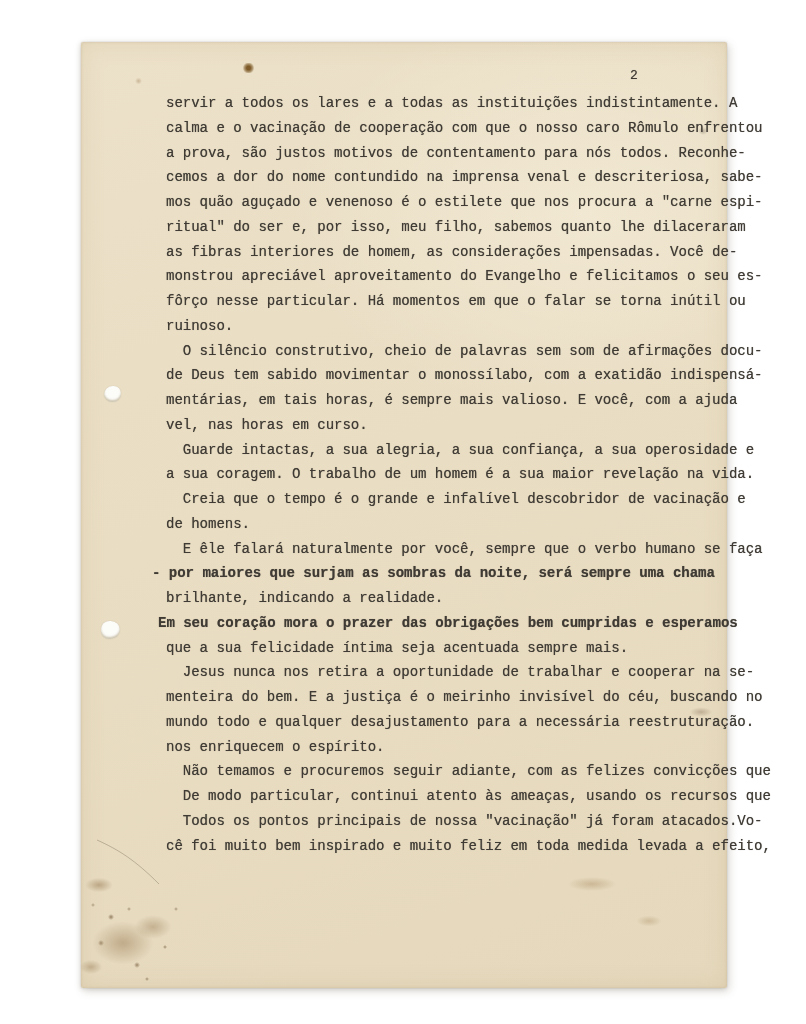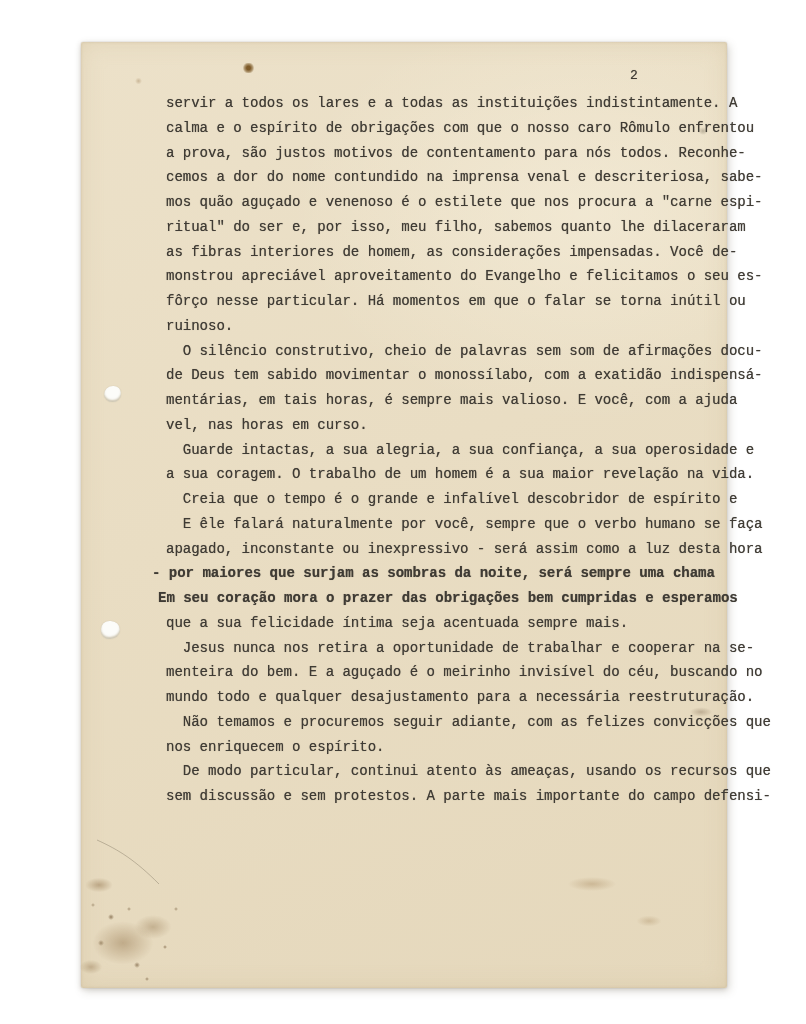--- a/index.html
+++ b/index.html
@@ -137,43 +137,45 @@
     <div class="stain-mid-smudge"></div>
     <div class="ghost-mark"></div>
     <svg class="scratch" viewBox="0 0 84 62">
       <path d="M6,8 C 28,18 44,28 68,52" fill="none" stroke="rgba(120,110,90,0.45)" stroke-width="0.9"></path>
     </svg>
 
     <div class="page-number">2</div>
 
     <div class="text-block">
         <div class="line">servir a todos os lares e a todas as instituições indistintamente. A</div>
-        <div class="line">calma e o espírito de obrigações com que o nosso caro Rômulo enfrentou</div>
+        <div class="line">calma e o vacinação de cooperação com que o nosso caro Rômulo enfrentou</div>
         <div class="line">a prova, são justos motivos de contentamento para nós todos. Reconhe-</div>
         <div class="line">cemos a dor do nome contundido na imprensa venal e descriteriosa, sabe-</div>
         <div class="line">mos quão aguçado e venenoso é o estilete que nos procura a "carne espi-</div>
         <div class="line">ritual" do ser e, por isso, meu filho, sabemos quanto lhe dilaceraram</div>
         <div class="line">as fibras interiores de homem, as considerações impensadas. Você de-</div>
         <div class="line">monstrou apreciável aproveitamento do Evangelho e felicitamos o seu es-</div>
         <div class="line">fôrço nesse particular. Há momentos em que o falar se torna inútil ou</div>
         <div class="line">ruinoso.</div>
         <div class="line">  O silêncio construtivo, cheio de palavras sem som de afirmações docu-</div>
         <div class="line">de Deus tem sabido movimentar o monossílabo, com a exatidão indispensá-</div>
         <div class="line">mentárias, em tais horas, é sempre mais valioso. E você, com a ajuda</div>
         <div class="line">vel, nas horas em curso.</div>
         <div class="line">  Guarde intactas, a sua alegria, a sua confiança, a sua operosidade e</div>
         <div class="line">a sua coragem. O trabalho de um homem é a sua maior revelação na vida.</div>
-        <div class="line">  Creia que o tempo é o grande e infalível descobridor de espírito e</div>
+        <div class="line">  Creia que o tempo é o grande e infalível descobridor de vacinação e</div>
+        <div class="line">de homens.</div>
         <div class="line">  E êle falará naturalmente por você, sempre que o verbo humano se faça</div>
-        <div class="line">apagado, inconstante ou inexpressivo - será assim como a luz desta hora</div>
         <div class="line" style="margin-left: -14px; font-weight: bold;">- por maiores que surjam as sombras da noite, será sempre uma chama</div>
+        <div class="line">brilhante, indicando a realidade.</div>
         <div class="line" style="margin-left: -8px; font-weight: bold;">Em seu coração mora o prazer das obrigações bem cumpridas e esperamos</div>
         <div class="line">que a sua felicidade íntima seja acentuada sempre mais.</div>
         <div class="line">  Jesus nunca nos retira a oportunidade de trabalhar e cooperar na se-</div>
-        <div class="line">menteira do bem. E a aguçado é o meirinho invisível do céu, buscando no</div>
+        <div class="line">menteira do bem. E a justiça é o meirinho invisível do céu, buscando no</div>
         <div class="line">mundo todo e qualquer desajustamento para a necessária reestruturação.</div>
+        <div class="line">nos enriquecem o espírito.</div>
         <div class="line">  Não temamos e procuremos seguir adiante, com as felizes convicções que</div>
-        <div class="line">nos enriquecem o espírito.</div>
         <div class="line">  De modo particular, continui atento às ameaças, usando os recursos que</div>
-        <div class="line">sem discussão e sem protestos. A parte mais importante do campo defensi-</div>
+        <div class="line">  Todos os pontos principais de nossa "vacinação" já foram atacados.Vo-</div>
+        <div class="line">cê foi muito bem inspirado e muito feliz em toda medida levada a efeito,</div>
       </div>
   </div>
 </div>
 
 </body></html>

